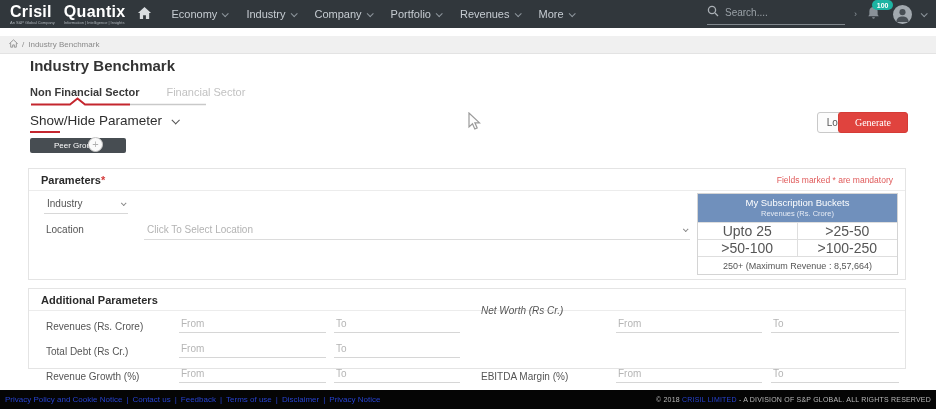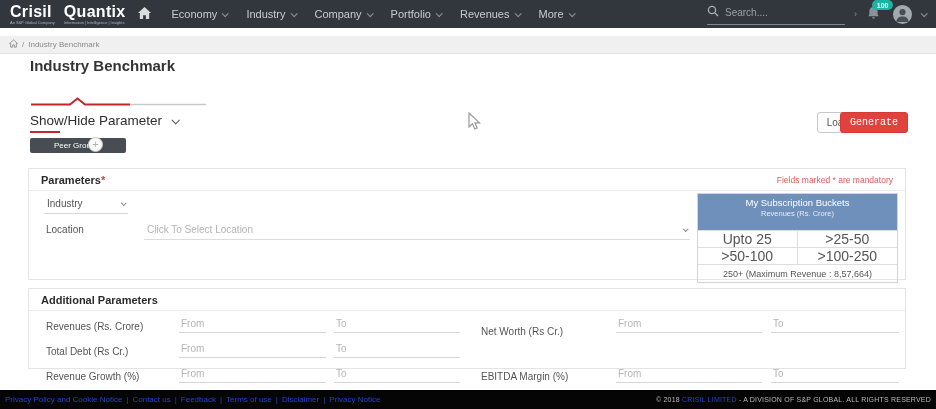--- a/index.html
+++ b/index.html
@@ -47,21 +47,21 @@
   .showhide .chev { width:6px; height:6px; border-color:#555; }
   .showhide-line { position:absolute; left:30px; top:131px; width:30px; height:2px; background:#c4262e; }
   .peer-badge { position:absolute; left:30px; top:138px; background:#474d52; color:#fff;
                 font-size:8px; padding:3px 24px; border-radius:2px; cursor:pointer; }
   .add-btn { position:absolute; left:88px; top:137px; width:15px; height:15px; border-radius:50%;
              border:1px solid #c4c4c4; color:#b0b0b0; font-size:11px; line-height:13px;
              text-align:center; background:#fafafa; cursor:pointer; }
   .btn-load { position:absolute; right:77px; top:112px; background:#fcfcfc; border:1px solid #c9c9c9;
               border-radius:3px; color:#555; font-size:10px; padding:4px 9px; cursor:pointer; font-family:inherit; }
   .btn-generate { position:absolute; right:28px; top:112px; background:#e0433e; border:1px solid #d53b36;
-                  border-radius:3px; color:#fff; font-size:10px; padding:4px 9px; cursor:pointer; font-family:Liberation Mono, monospace;text-align:right; }
+                  border-radius:3px; color:#fff; font-size:10px; padding:4px 16px; cursor:pointer; font-family:Liberation Serif, serif;text-align:right; }
   .cursor { position:absolute; left:468px; top:112px; pointer-events:none; }
 
   
   .panel { position:absolute; left:28px; width:878px; border:1px solid #e4e4e4; background:#fff; }
   .panel-params { top:168px; height:112px; }
   .panel-addl { top:288px; height:81px; }
   .panel-head { display:flex; justify-content:space-between; align-items:center;
                 padding:5px 12px; border-bottom:1px solid #ececec; height:22px; }
   .panel-title { font-size:11px; font-weight:bold; color:#2b2b2b; }
   .req-mark { color:#d43a3a; }
@@ -74,21 +74,21 @@
   .sel-field { position:absolute; left:115px; width:546px; border-bottom:1px solid #dcdcdc;
                display:flex; justify-content:space-between; align-items:center; padding:0 3px; cursor:pointer; }
   .sel-field input { border:none; outline:none; font-size:10px; width:500px; color:#444;
                      font-family:inherit; background:transparent; padding:3px 0 4px; }
   .sel-field input::placeholder { color:#b3b3b3; }
   .sel-field .chev { width:4px; height:4px; border-color:#888; }
   .loc-label { position:absolute; left:17px; top:52px; font-size:10px; color:#555; padding-top:3px; }
 
   
   .bucket { position:absolute; left:668px; top:24px; width:201px; border:1px solid #d4d4d4; }
-  .bucket-head { background:#7090bc; color:#fff; text-align:center; padding:3px 0 12px; }
+  .bucket-head { background:#7090bc; color:#fff; text-align:center; padding:3px 0 4px; }
   .bucket-title { font-size:9.5px; }
   .bucket-sub { font-size:7.5px; color:#e6ebf4; margin-top:1px; }
   .bucket-grid { display:grid; grid-template-columns:1fr 1fr; }
   .bucket-cell { font-size:14px; color:#555; text-align:center; height:17px; line-height:17px;
                  border-top:1px solid #dedede; }
   .bucket-cell.left { border-right:1px solid #dedede; }
   .bucket-max { font-size:9px; color:#555; text-align:center; height:18px; line-height:18px;
                 border-top:1px solid #dedede; }
 
   
@@ -184,20 +184,24 @@
       <svg width="9" height="9" viewBox="0 0 16 15">
           <path d="M8 1 L1 7.5 H3 V14 H6.5 V10 H9.5 V14 H13 V7.5 H15 Z" fill="none" stroke="#8f8f8f" stroke-width="1.6"></path>
         </svg>
     </span>
     <span>/</span>
     <span>Industry Benchmark</span>
   </div>
 
   <div class="page-title">Industry Benchmark</div>
 
+  <div class="tabs">
+    <span class="tab active">Non Financial Sector</span>
+    <span class="tab inactive">Financial Sector</span>
+  </div>
   <svg class="tab-underline" width="178" height="10" viewBox="0 0 178 10">
     <path d="M1 7.5 H40 L47.5 1.5 L55 7.5 H100" fill="none" stroke="#c4262e" stroke-width="2"></path>
     <path d="M100 7.5 H176" fill="none" stroke="#c9c9c9" stroke-width="1.6"></path>
   </svg>
 
   <div class="showhide">
     <span>Show/Hide Parameter</span>
     <span class="chev"></span>
   </div>
   <div class="showhide-line"></div>
@@ -245,21 +249,21 @@
   </div>
 
   <div class="panel panel-addl">
     <div class="panel-head">
       <span class="panel-title">Additional Parameters</span>
     </div>
 
     <span class="fld-label" style="left:17px; top:32px;">Revenues (Rs. Crore)</span>
     <input class="uinput" style="left: 150px; top: 27px; width: 147px;" placeholder="From">
     <input class="uinput" style="left: 305px; top: 27px; width: 126px;" placeholder="To">
-    <span class="fld-label" style="left:452px; top:37px;">Net Worth (Rs Cr.)</span>
+    <span class="fld-label" style="left:452px; top:16px;font-style:italic;">Net Worth (Rs Cr.)</span>
     <input class="uinput" style="left: 587px; top: 27px; width: 146px;" placeholder="From">
     <input class="uinput" style="left: 742px; top: 27px; width: 128px;" placeholder="To">
 
     <span class="fld-label" style="left:17px; top:57px;">Total Debt (Rs Cr.)</span>
     <input class="uinput" style="left: 150px; top: 52px; width: 147px;" placeholder="From">
     <input class="uinput" style="left: 305px; top: 52px; width: 126px;" placeholder="To">
 
     <span class="fld-label" style="left:17px; top:82px;">Revenue Growth (%)</span>
     <input class="uinput" style="left: 150px; top: 77px; width: 147px;" placeholder="From">
     <input class="uinput" style="left: 305px; top: 77px; width: 126px;" placeholder="To">

